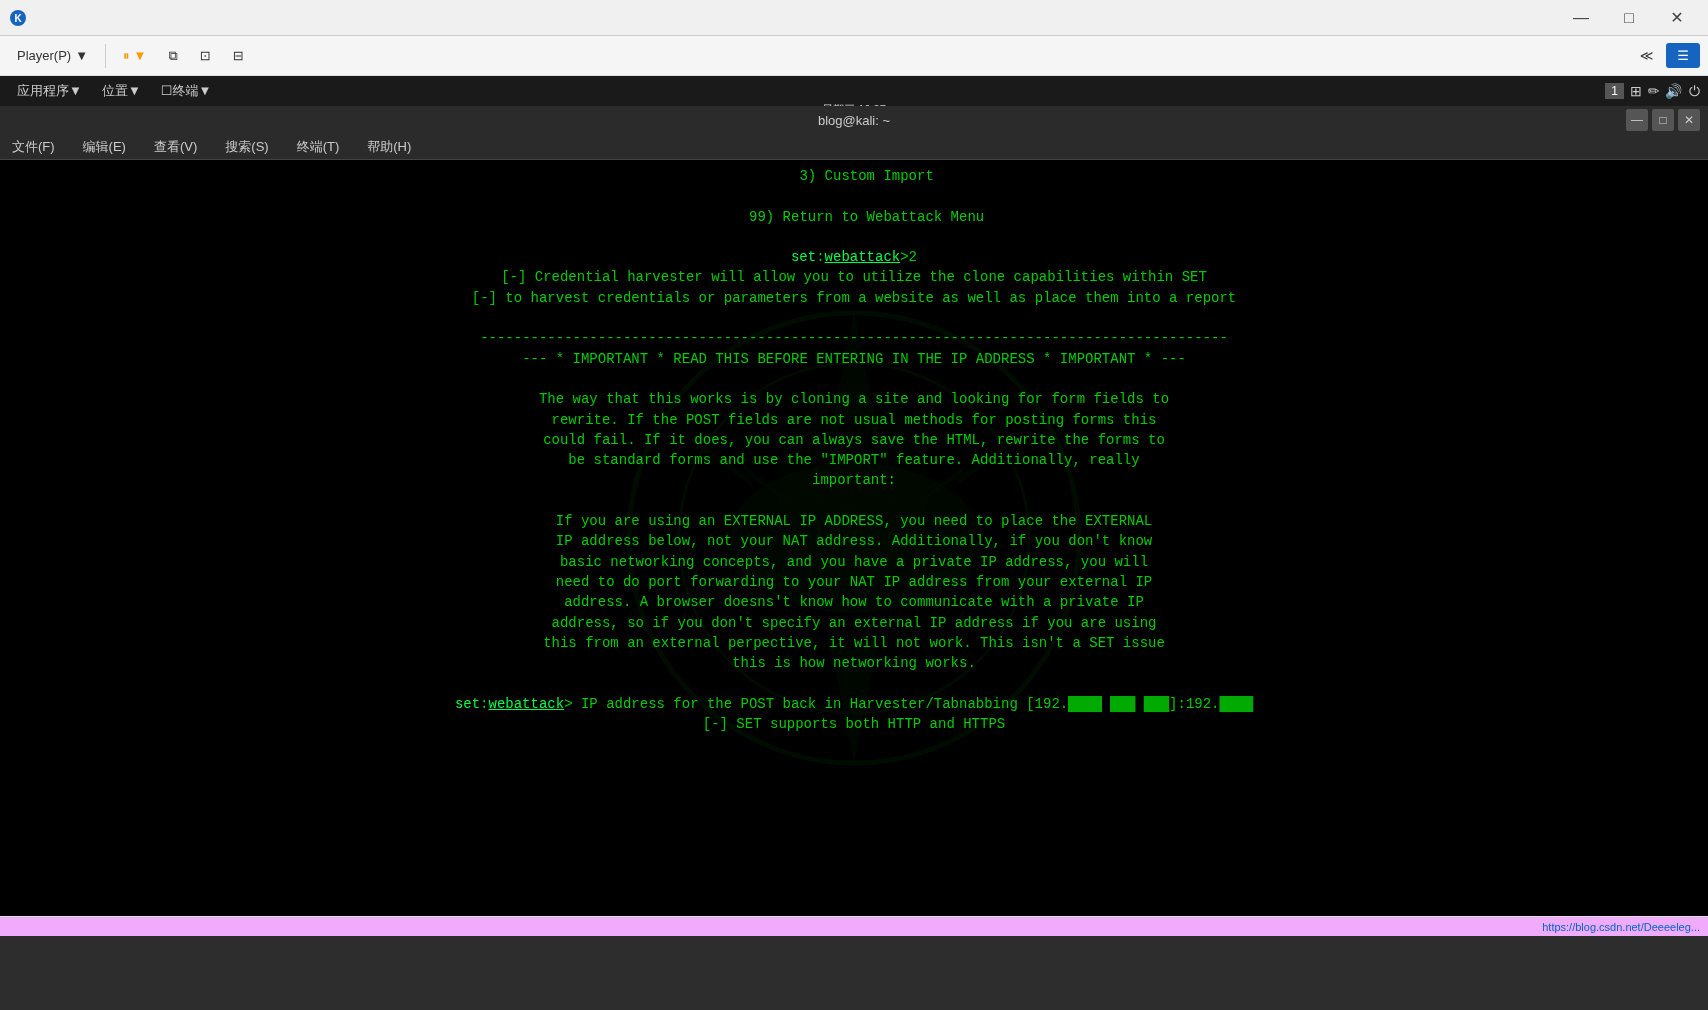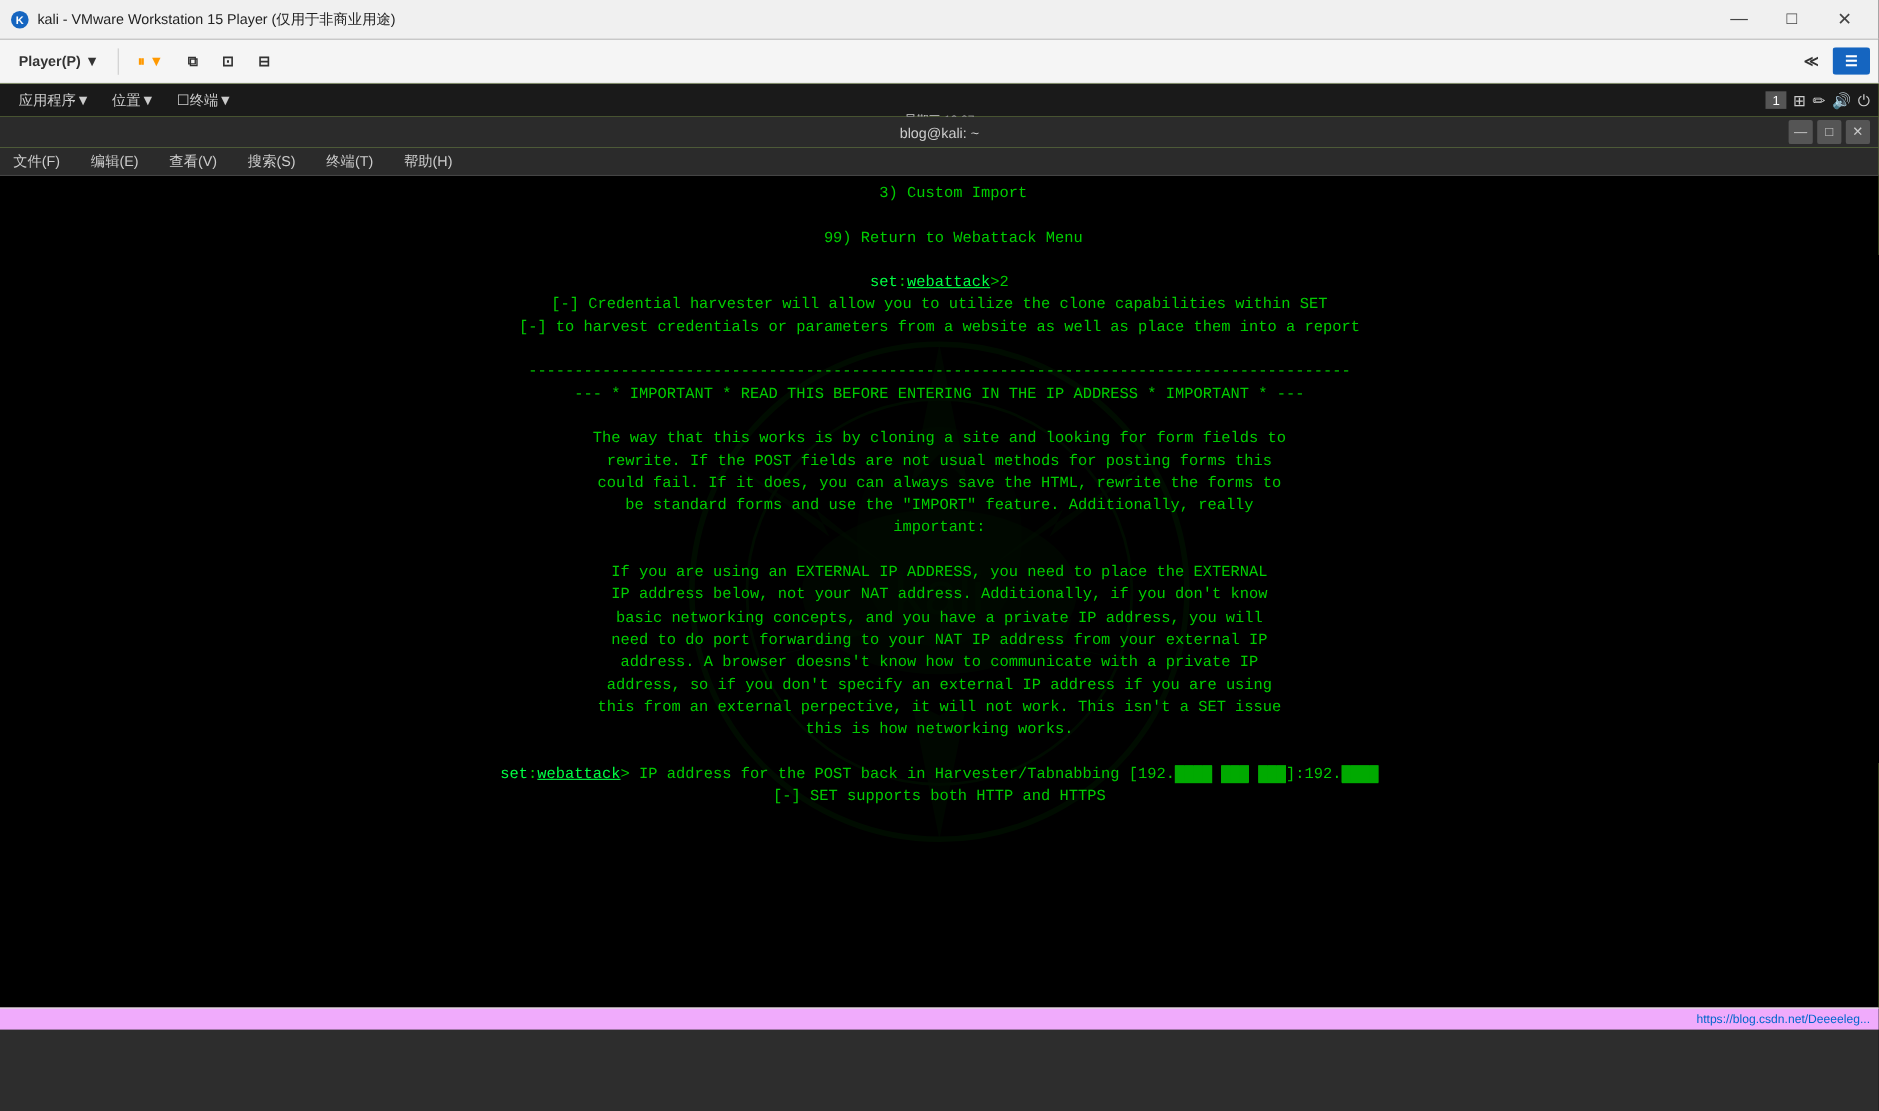--- a/index.html
+++ b/index.html
@@ -49,21 +49,20 @@
     }
     .toolbar-btn {
       display: flex; align-items: center; gap: 4px;
       padding: 4px 8px;
       font-size: 13px;
       cursor: pointer;
       border: 1px solid transparent;
       border-radius: 3px;
       background: transparent;
       color: #333;
-      font-weight: bold;
     }
     .toolbar-separator { width: 1px; height: 24px; background: #ccc; margin: 0 4px; }
     .toolbar-spacer { flex: 1; }
     .toolbar-right { display: flex; align-items: center; gap: 4px; margin-left: auto; }
 
     
     .kali-panel {
       height: 30px;
       background: #1a1a1a;
       display: flex;
@@ -167,21 +166,20 @@
 </head>
 <body>
 
 <div class="title-bar">
   <div class="title-bar-icon">
     <svg width="18" height="18" viewBox="0 0 18 18">
       <circle cx="9" cy="9" r="8" fill="#1565c0"></circle>
       <text x="9" y="13" text-anchor="middle" fill="white" font-size="10" font-weight="bold">K</text>
     </svg>
   </div>
-  <span class="title-bar-text">kali - VMware Workstation 15 Player (仅用于非商业用途)</span>
   <div class="title-bar-controls">
     <button class="title-btn">—</button>
     <button class="title-btn">□</button>
     <button class="title-btn close">✕</button>
   </div>
 </div>
 
 <div class="toolbar">
   <button class="toolbar-btn">
     <span>Player(P)</span>

